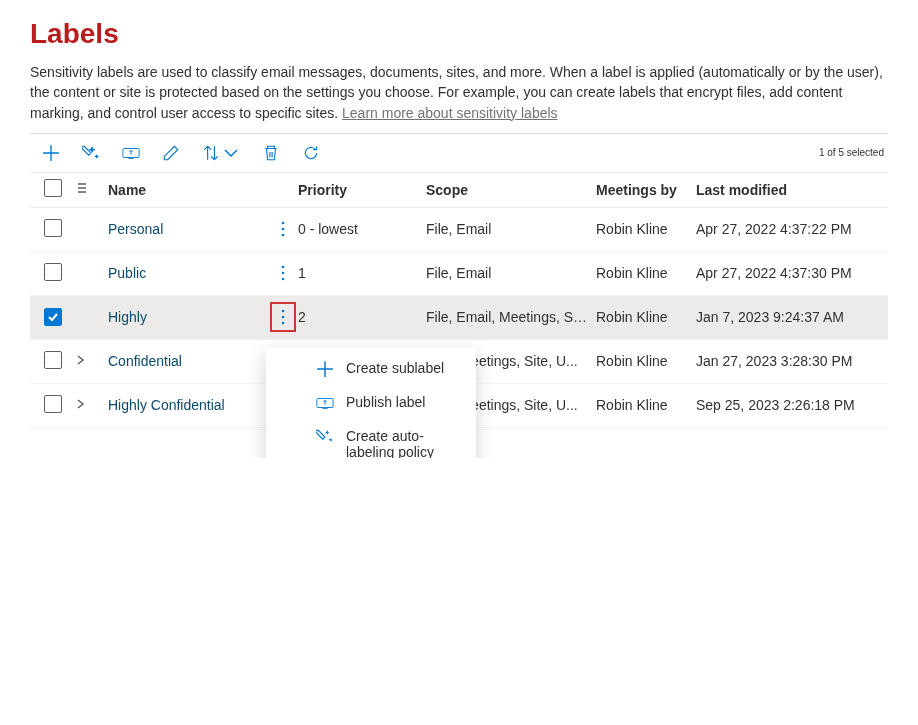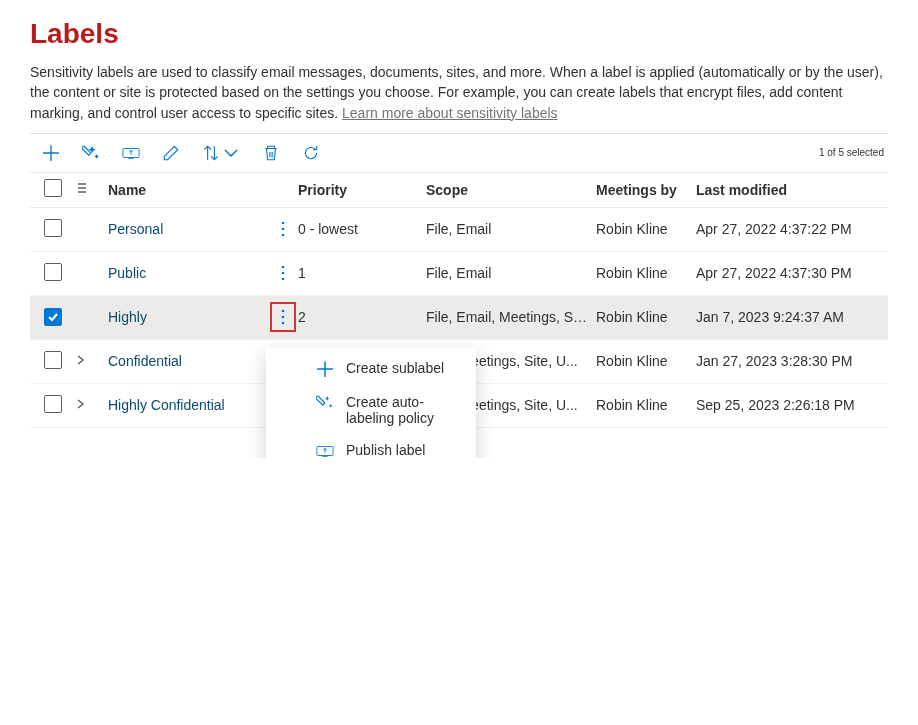--- a/index.html
+++ b/index.html
@@ -213,36 +213,36 @@
     </div>
 
     <div class="menu" style="left:236px; top:176px;">
       <div class="menu-item">
         <svg viewBox="0 0 16 16">
             <path d="M8 1v14M1 8h14" stroke="currentColor" stroke-width="1.3" fill="none"></path>
           </svg>
         <span>Create sublabel</span>
       </div>
       <div class="menu-item">
-        <svg viewBox="0 0 16 16">
-            <path d="M2 2l6 6-2 2-6-6V2h2z" stroke="currentColor" fill="none"></path>
-            <path d="M10 2l.8 1.5L12 4l-1.2.5L10 6l-.8-1.5L8 4l1.2-.5zM13 9l.6 1.1 1.1.6-1.1.6L13 12l-.6-1.1L11 10.3l1.4-.3z" fill="currentColor"></path>
-          </svg>
-        <span>Create auto-labeling policy</span>
-      </div>
-      <div class="menu-item">
         <svg viewBox="0 0 20 14">
             <rect x="1" y="2" width="18" height="10" rx="1" stroke="currentColor" fill="none"></rect>
             <path d="M7 13h6" stroke="currentColor"></path>
             <path d="M8 6l2-2 2 2M10 4v5" stroke="currentColor" fill="none"></path>
           </svg>
         <span>Publish label</span>
       </div>
       <div class="menu-item">
         <svg viewBox="0 0 16 16">
+            <path d="M2 2l6 6-2 2-6-6V2h2z" stroke="currentColor" fill="none"></path>
+            <path d="M10 2l.8 1.5L12 4l-1.2.5L10 6l-.8-1.5L8 4l1.2-.5zM13 9l.6 1.1 1.1.6-1.1.6L13 12l-.6-1.1L11 10.3l1.4-.3z" fill="currentColor"></path>
+          </svg>
+        <span>Create auto-labeling policy</span>
+      </div>
+      <div class="menu-item">
+        <svg viewBox="0 0 16 16">
             <path d="M11 2l3 3-9 9H2v-3l9-9z" stroke="currentColor" fill="none"></path>
           </svg>
         <span>Edit label</span>
       </div>
       <div class="menu-item">
         <svg viewBox="0 0 16 16">
             <path d="M3 3h10M4 12l4-4 4 4" stroke="currentColor" fill="none" stroke-width="1.5"></path>
           </svg>
         <span>Move to top</span>
       </div>

